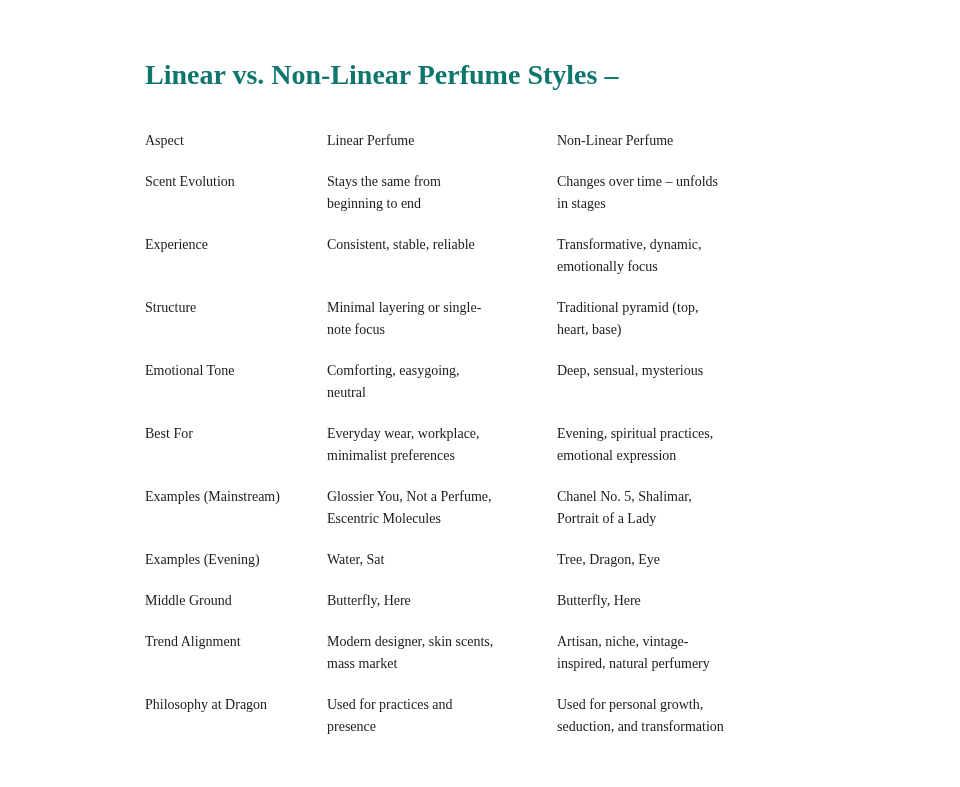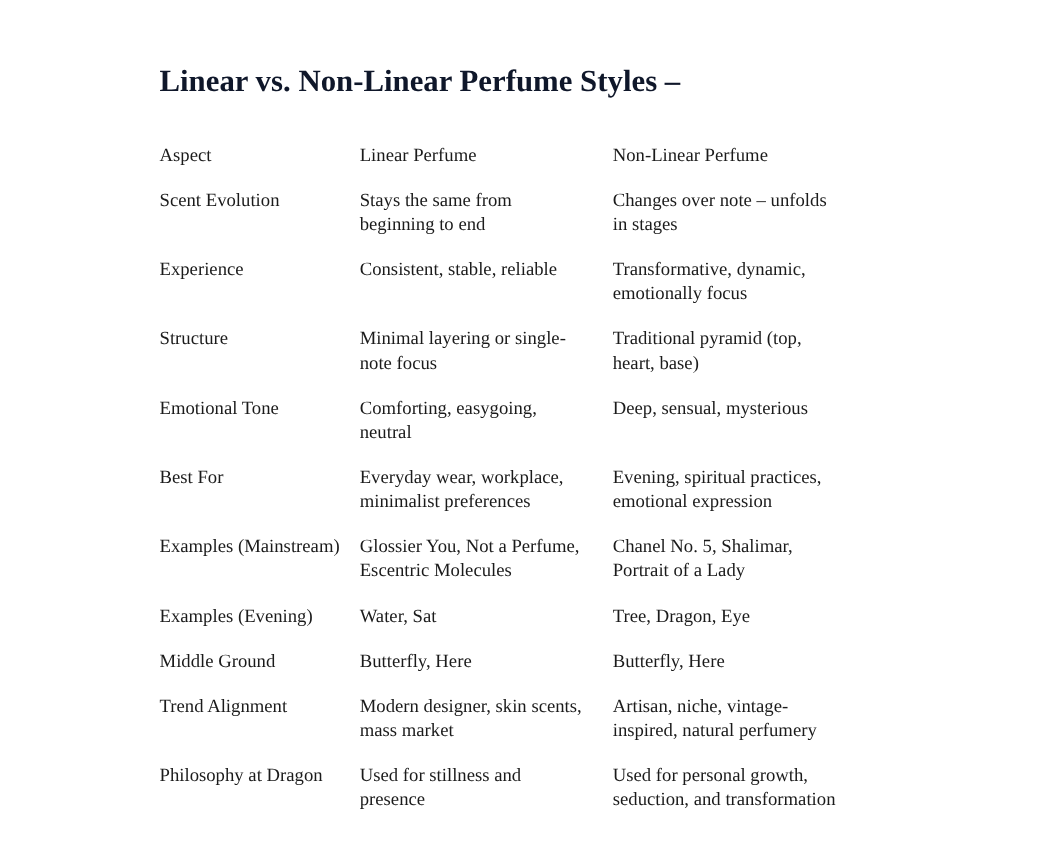--- a/index.html
+++ b/index.html
@@ -19,29 +19,29 @@
     position: absolute;
     left: 145px;
     top: 55px;
     width: 680px;
   }
   .title {
     margin: 0 0 10px 0;
     font-size: 28px;
     line-height: 39px;
     font-weight: bold;
-    color: #0f172a;
+    color: #0f766e;
     font-family: "Liberation Serif", serif;
   }
   .title .title-line { display: block; }
   .summary-table {
     display: grid;
     grid-template-columns: 182px 230px 248px;
     row-gap: 19px;
-    font-size: 17px;
+    font-size: 14px;
     line-height: 22px;
     margin-top: 36px;
   }
   .row {
     display: contents;
   }
   .cell {
     white-space: pre-line;
   }
 </style>
@@ -57,21 +57,21 @@
     <div class="row">
       <div class="cell">Aspect</div>
       <div class="cell">Linear Perfume</div>
       <div class="cell">Non-Linear Perfume</div>
     </div>
 
   <div class="row">
     <div class="cell">Scent Evolution</div>
     <div class="cell">Stays the same from
 beginning to end</div>
-    <div class="cell">Changes over note – unfolds
+    <div class="cell">Changes over time – unfolds
 in stages</div>
   </div>
 
   <div class="row">
     <div class="cell">Experience</div>
     <div class="cell">Consistent, stable, reliable</div>
     <div class="cell">Transformative, dynamic,
 emotionally focus</div>
   </div>
 
@@ -121,19 +121,19 @@
   <div class="row">
     <div class="cell">Trend Alignment</div>
     <div class="cell">Modern designer, skin scents,
 mass market</div>
     <div class="cell">Artisan, niche, vintage-
 inspired, natural perfumery</div>
   </div>
 
   <div class="row">
     <div class="cell">Philosophy at Dragon</div>
-    <div class="cell">Used for stillness and
+    <div class="cell">Used for practices and
 presence</div>
     <div class="cell">Used for personal growth,
 seduction, and transformation</div>
   </div>
 </div>
 </main>
 
 </body></html>

